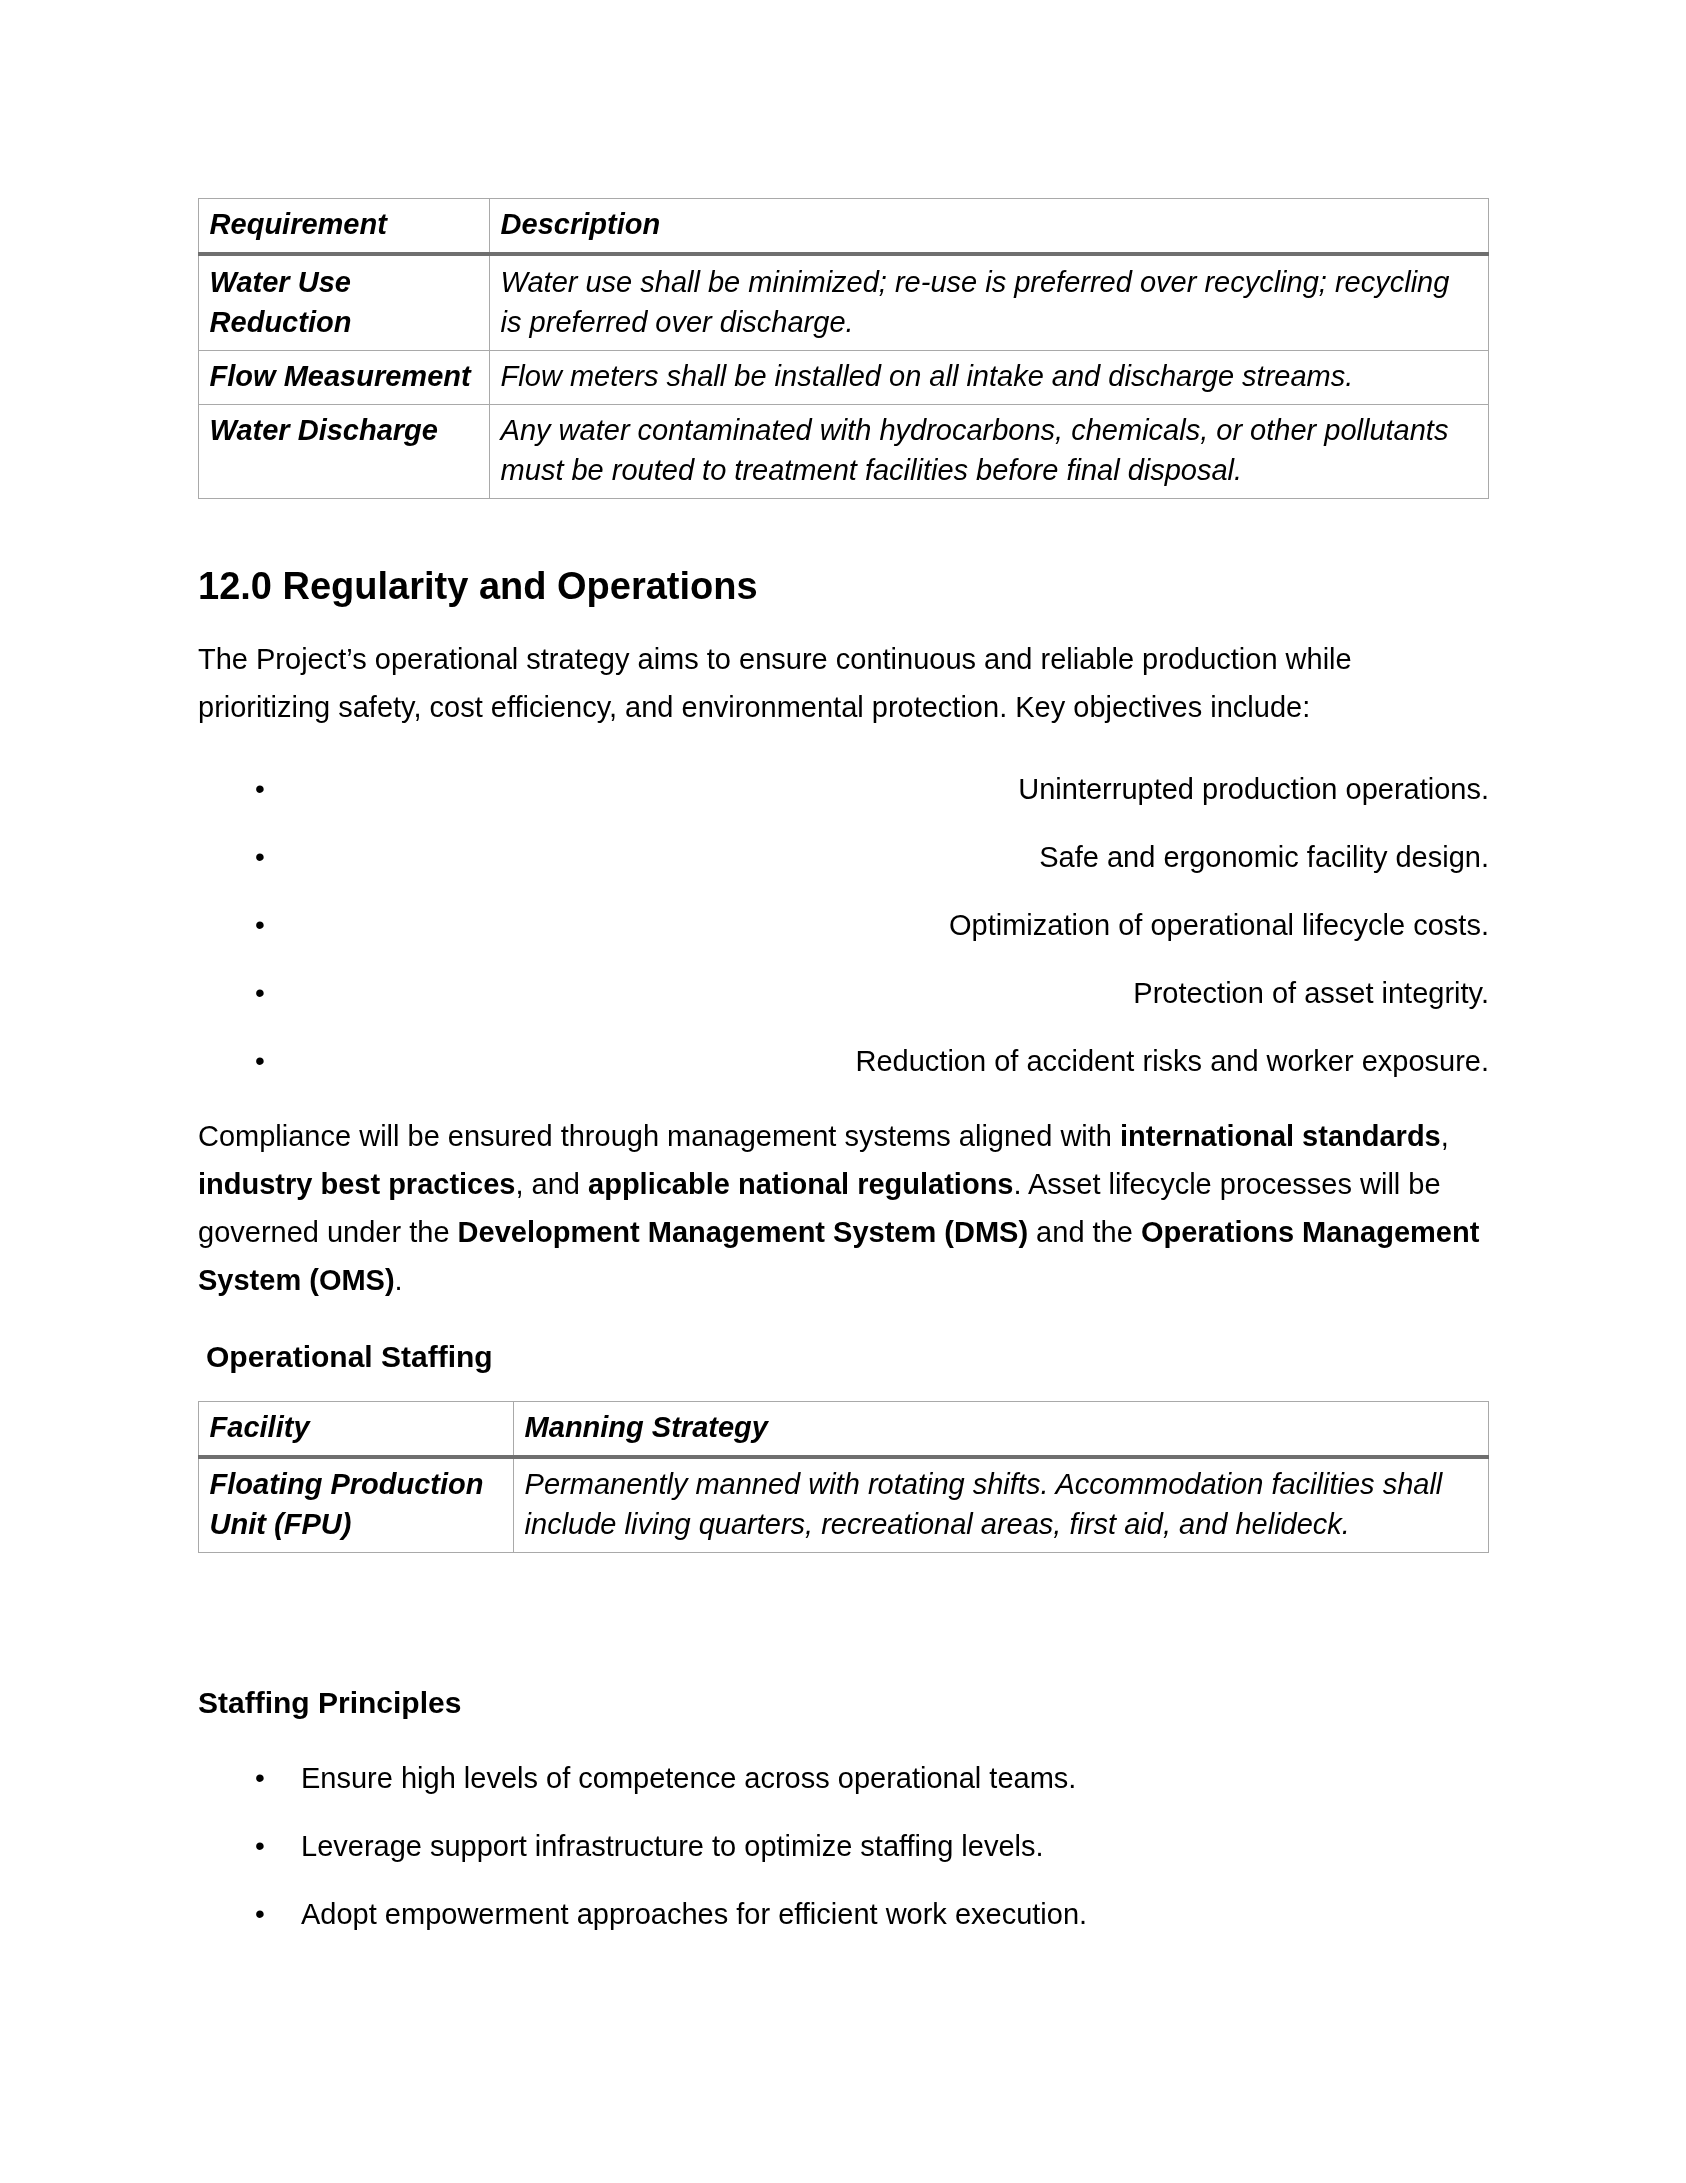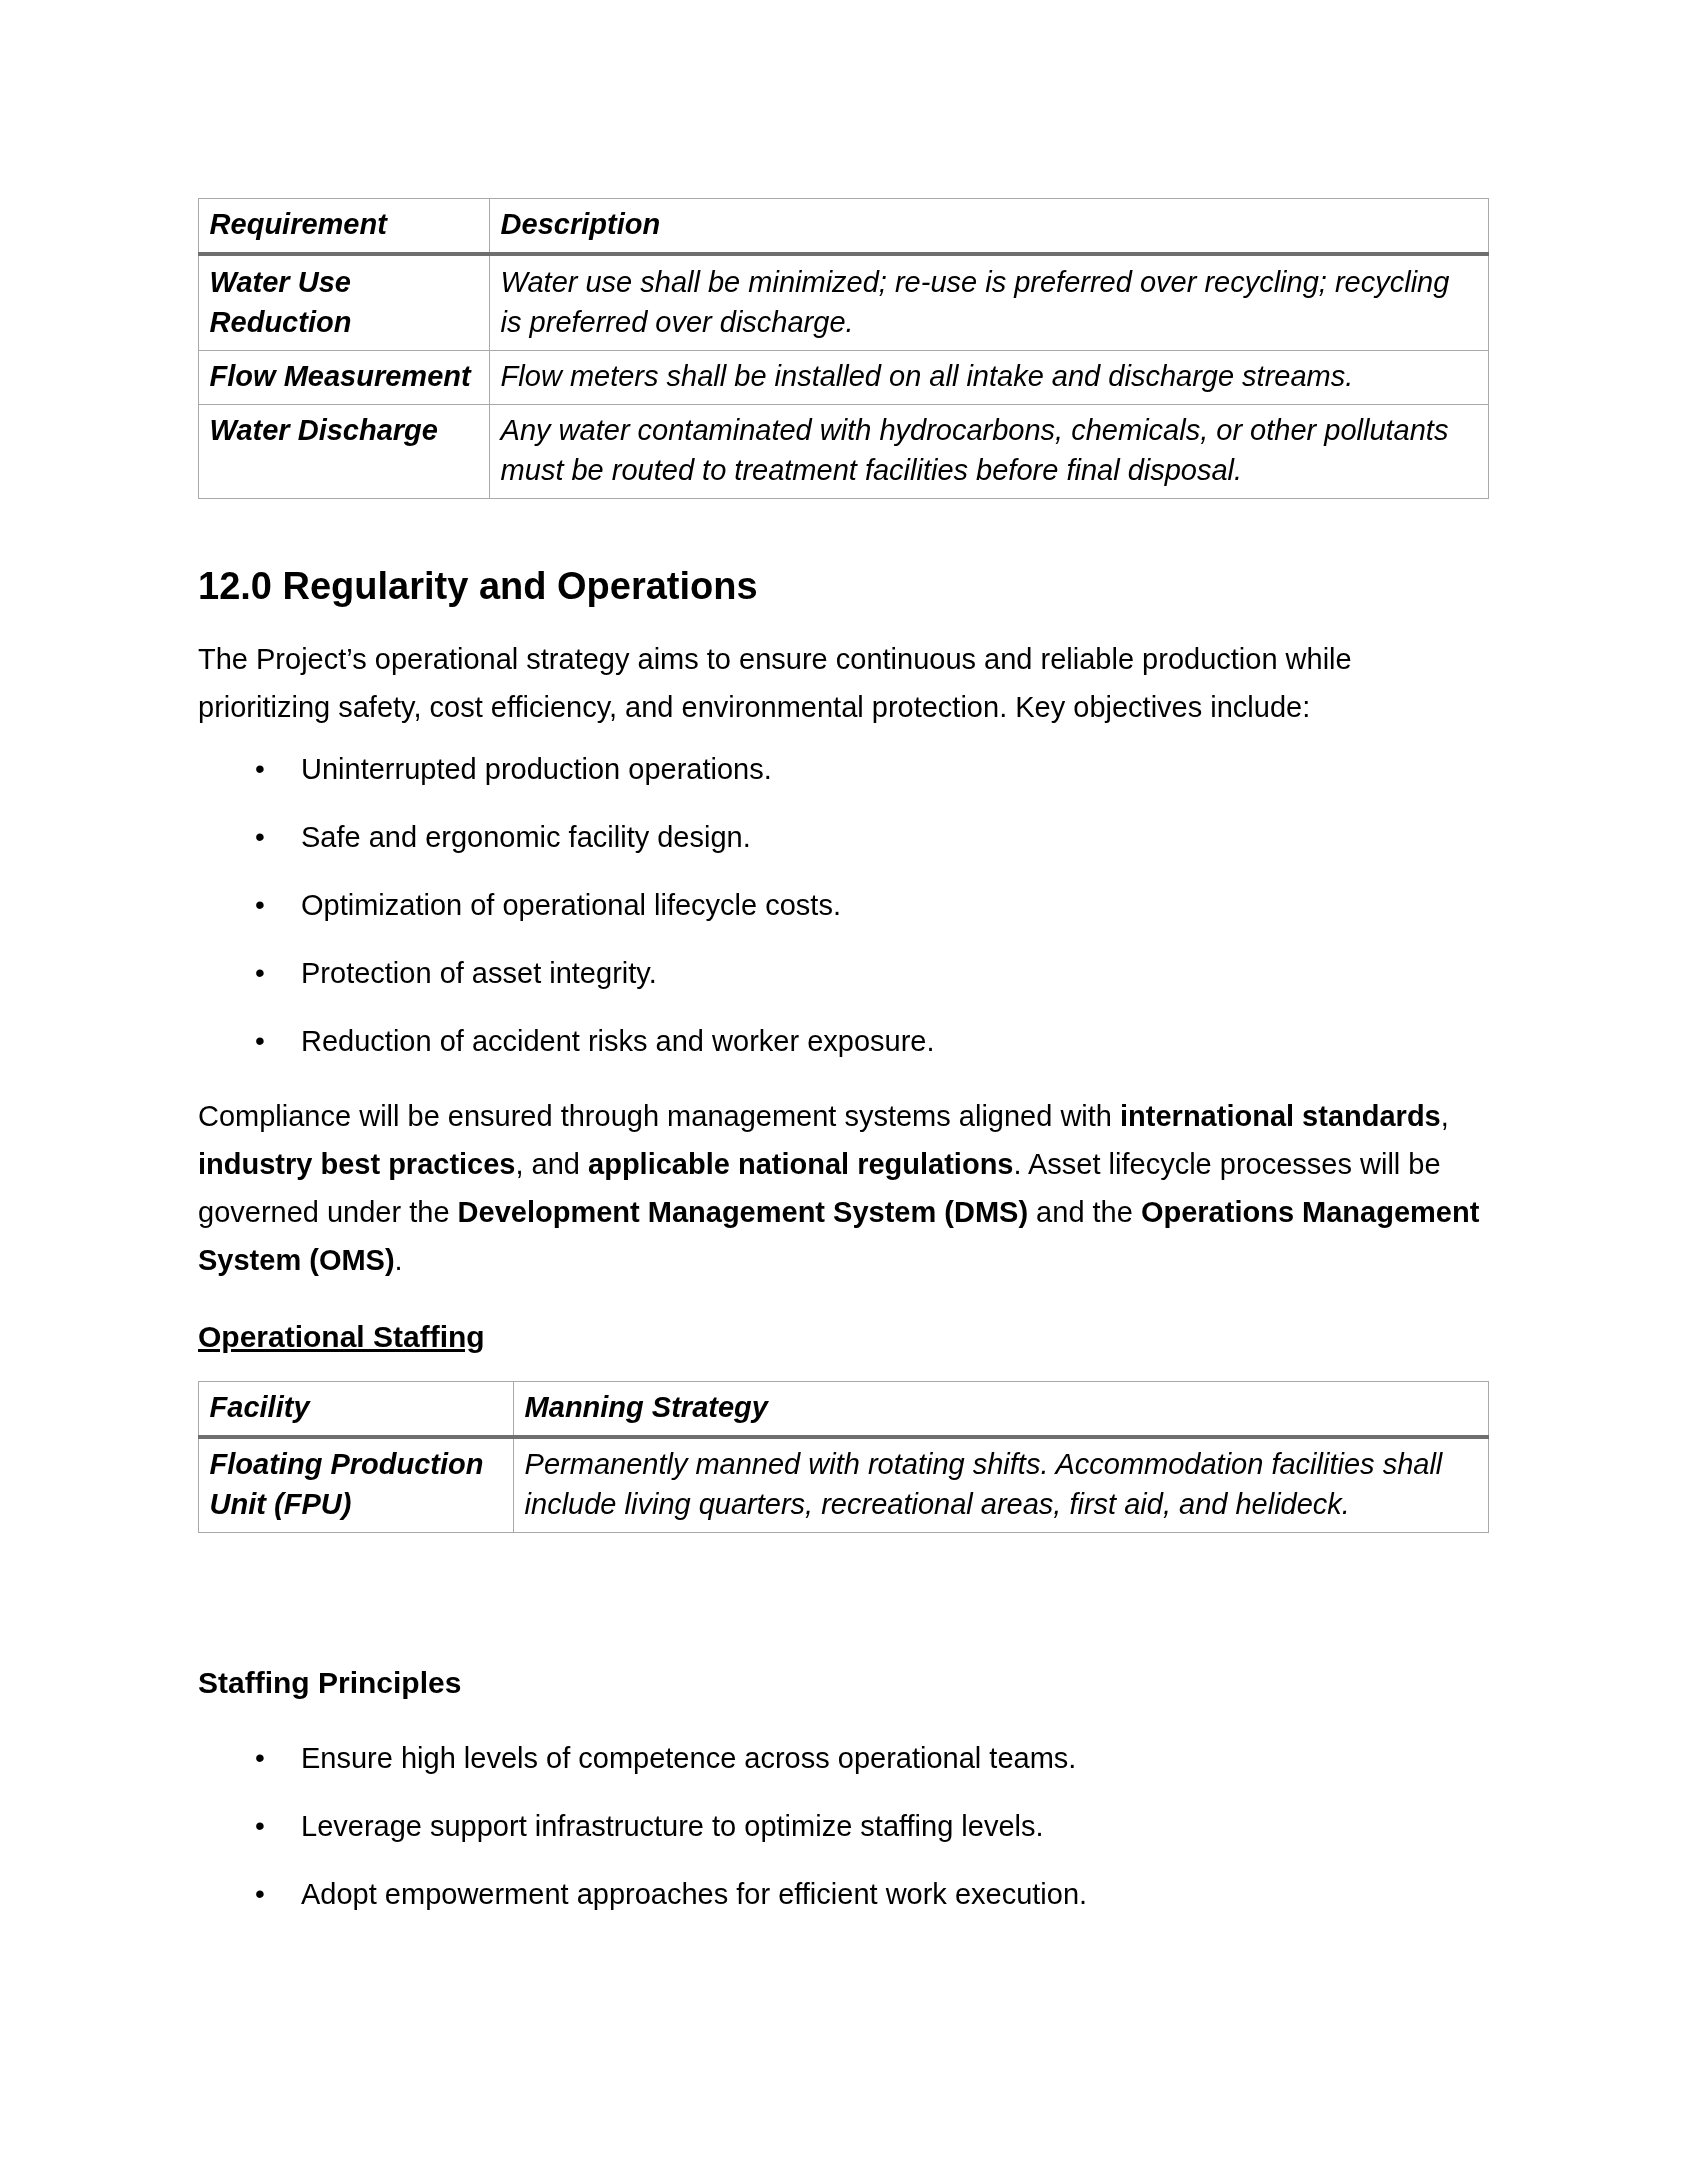--- a/index.html
+++ b/index.html
@@ -52,38 +52,38 @@
     font-weight: 700;
     margin: 67px 0 0 0;
     line-height: 40px;
   }
   h3.sub-heading {
     font-size: 30px;
     font-weight: 700;
     margin: 0;
     line-height: 38px;
   }
-  h3.op-staffing { margin: 34px 0 25px 0; text-decoration: underline; }
+  h3.op-staffing { margin: 34px 0 25px 8px; }
   h3.staffing-principles { margin: 131px 0 0 0; }
 
   p.body-para {
     margin: 0;
     line-height: 48px;
   }
   p.intro { margin-top: 29px; }
   p.compliance { margin-top: 26.5px; }
   .b { font-weight: 700; }
 
   
   ul.doc-list {
     list-style: none;
     margin: 0;
     padding: 0;
   }
-  ul.objectives { margin-top: 14px; }
+  ul.objectives { margin-top: 34px; text-align: right; }
   ul.principles { margin-top: 32px; }
   ul.doc-list li {
     position: relative;
     padding-left: 103px;
     line-height: 48px;
     margin-bottom: 20px;
   }
   ul.doc-list li:last-child { margin-bottom: 0; }
   ul.doc-list li::before {
     content: "\2022";

